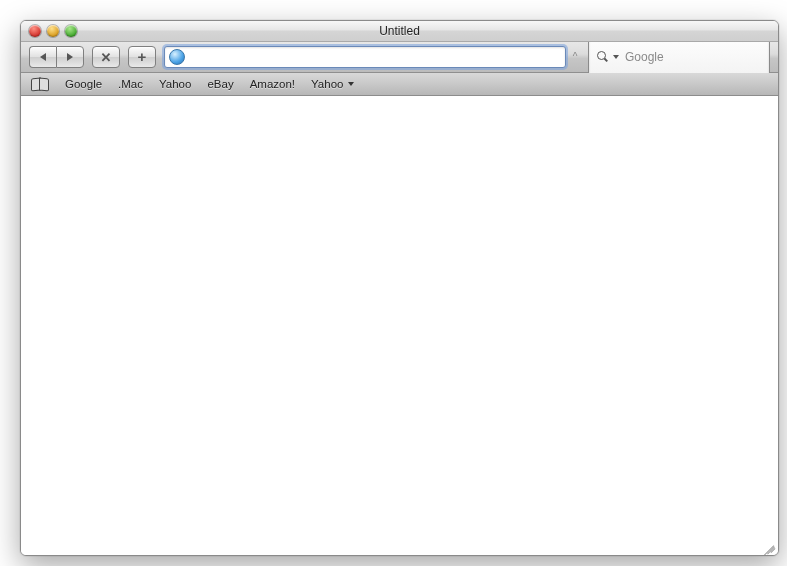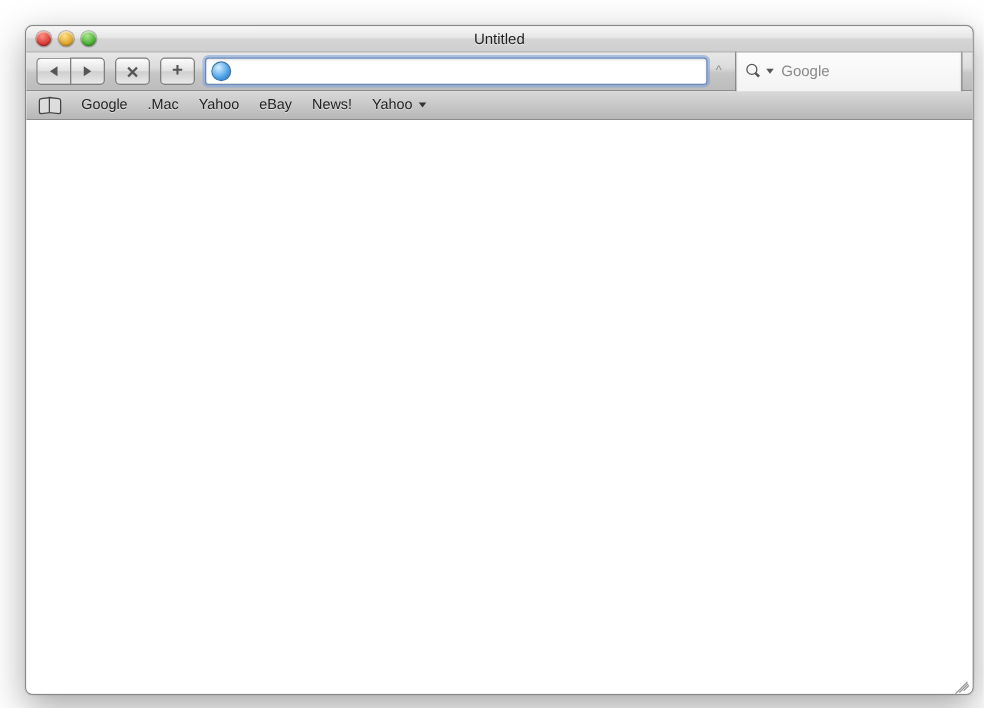--- a/index.html
+++ b/index.html
@@ -248,21 +248,21 @@
     <div class="bm">
         <span>.Mac</span>
       </div>
     <div class="bm">
         <span>Yahoo</span>
       </div>
     <div class="bm">
         <span>eBay</span>
       </div>
     <div class="bm">
-        <span>News!</span>
+        <span>Amazon!</span>
       </div>
     <div class="bm">
       <span>Yahoo</span>
       <div class="chev"></div>
     </div>
   </div>
 
   <div class="content">
     <div class="resize">
       <span></span>

